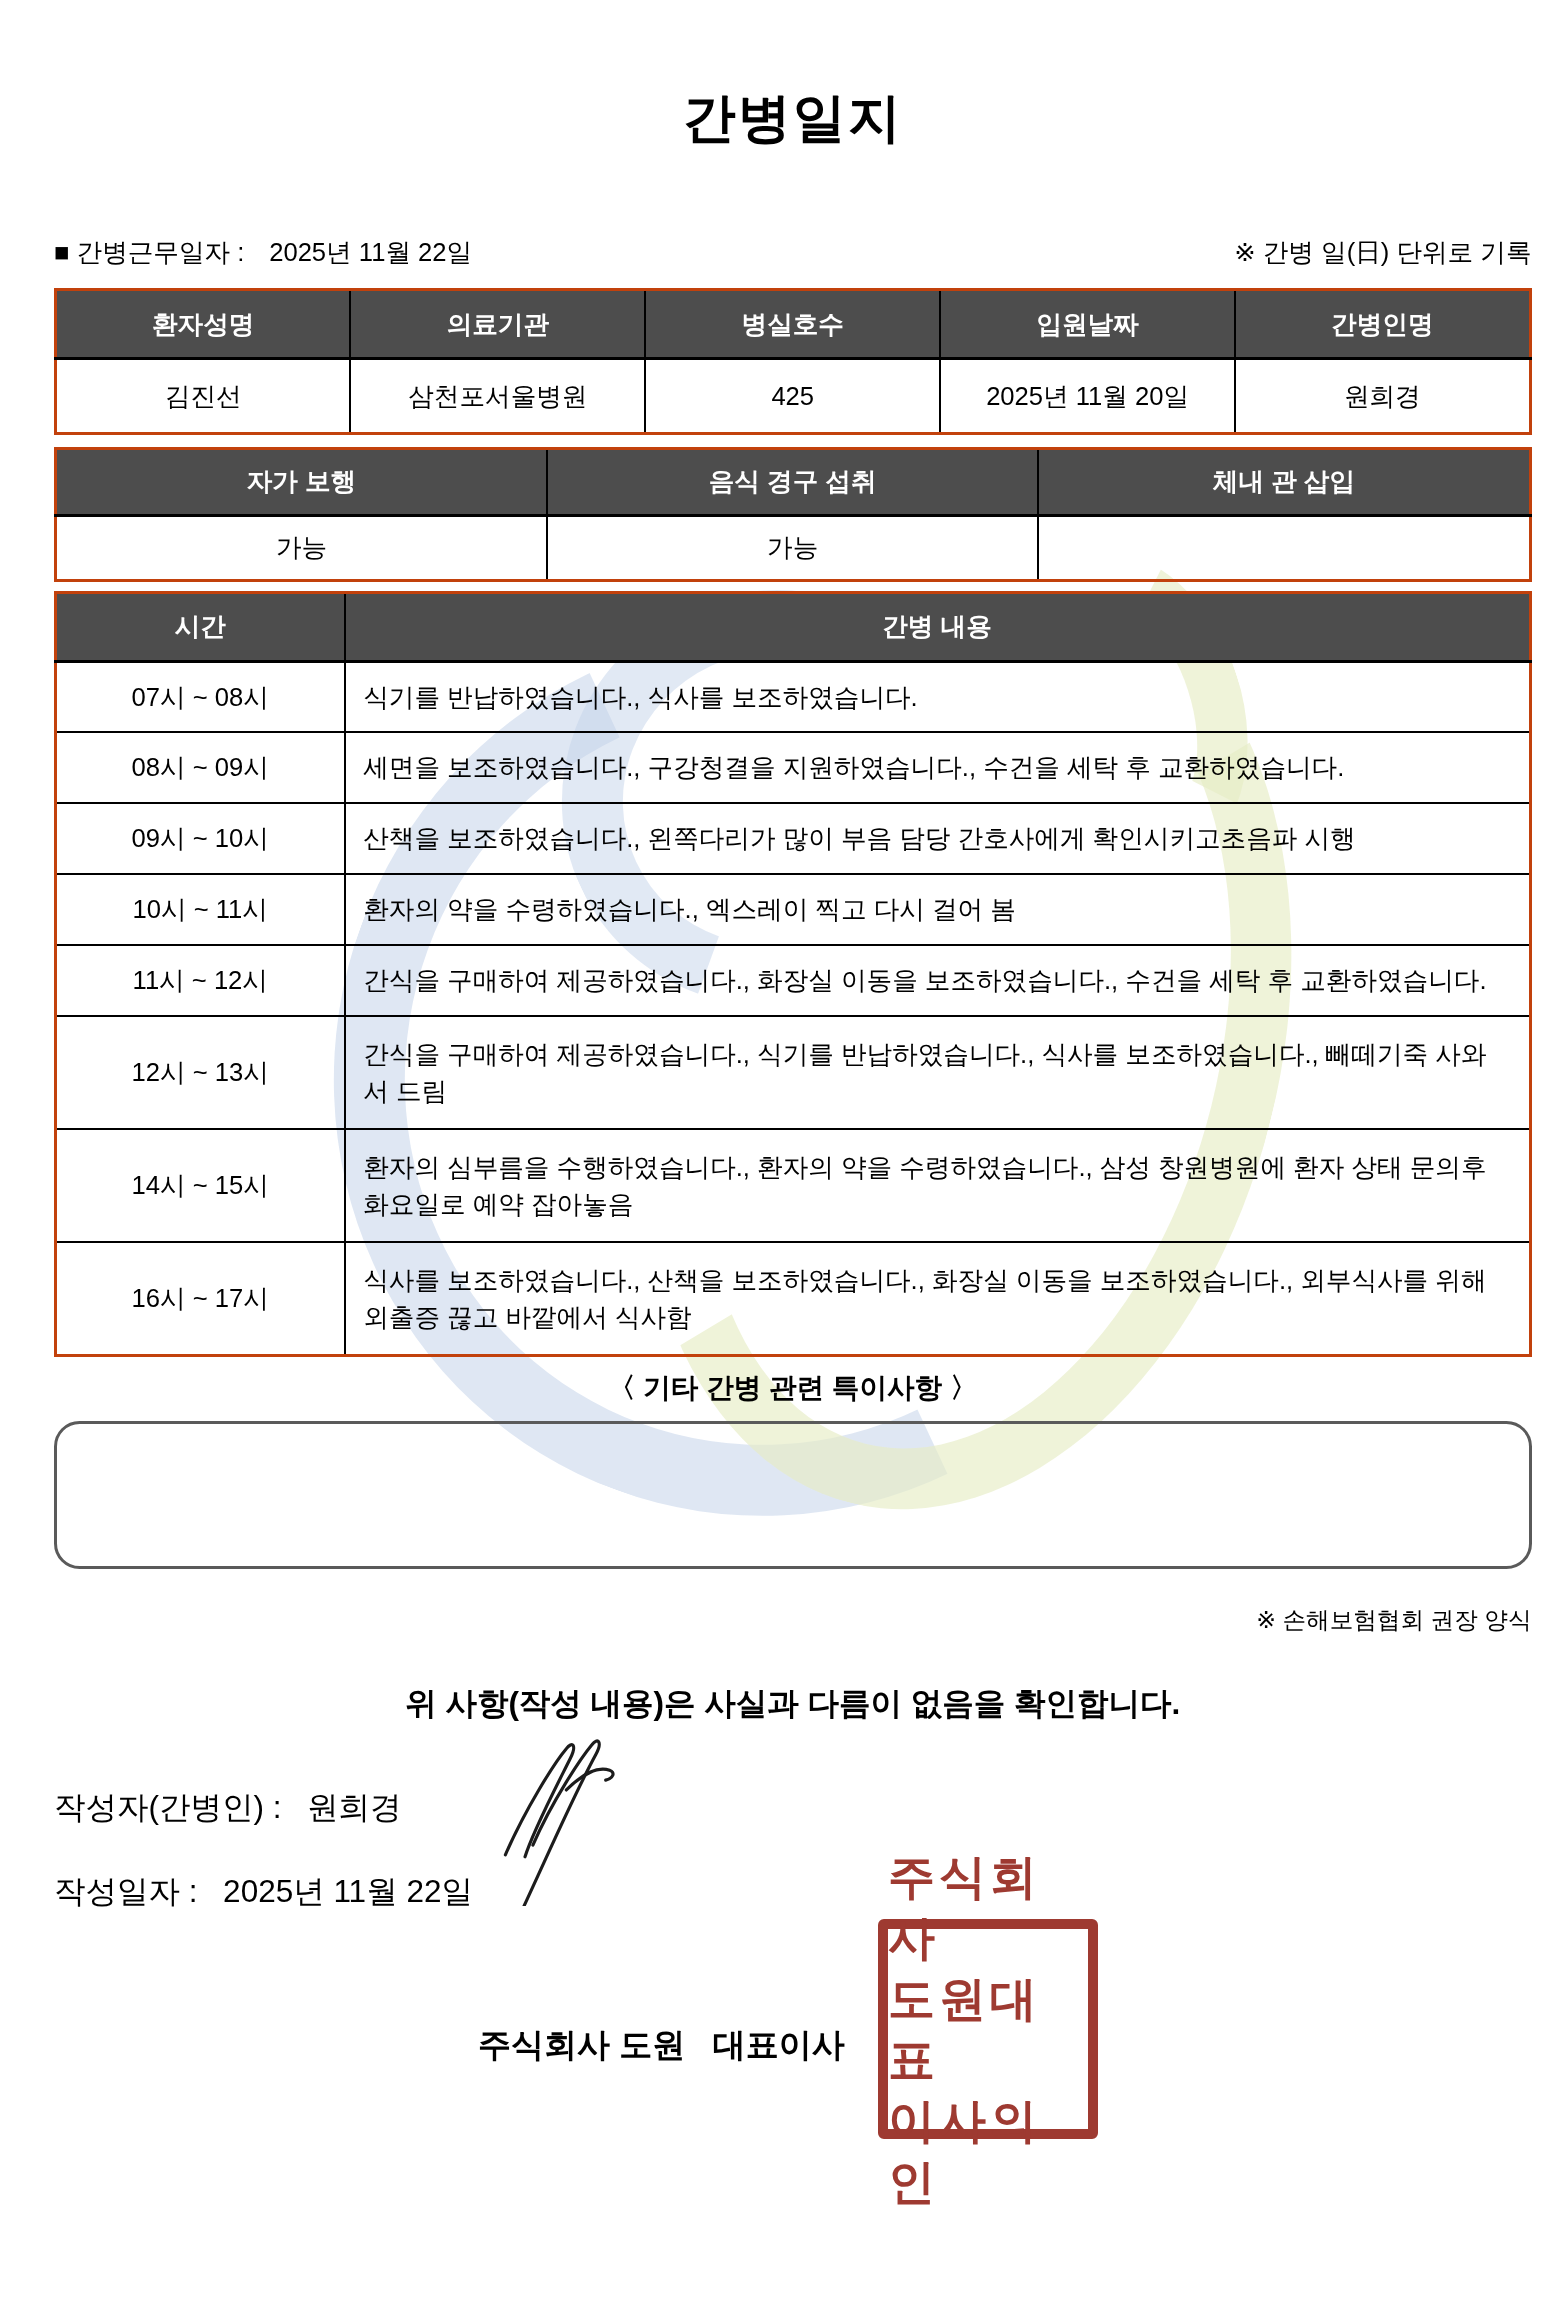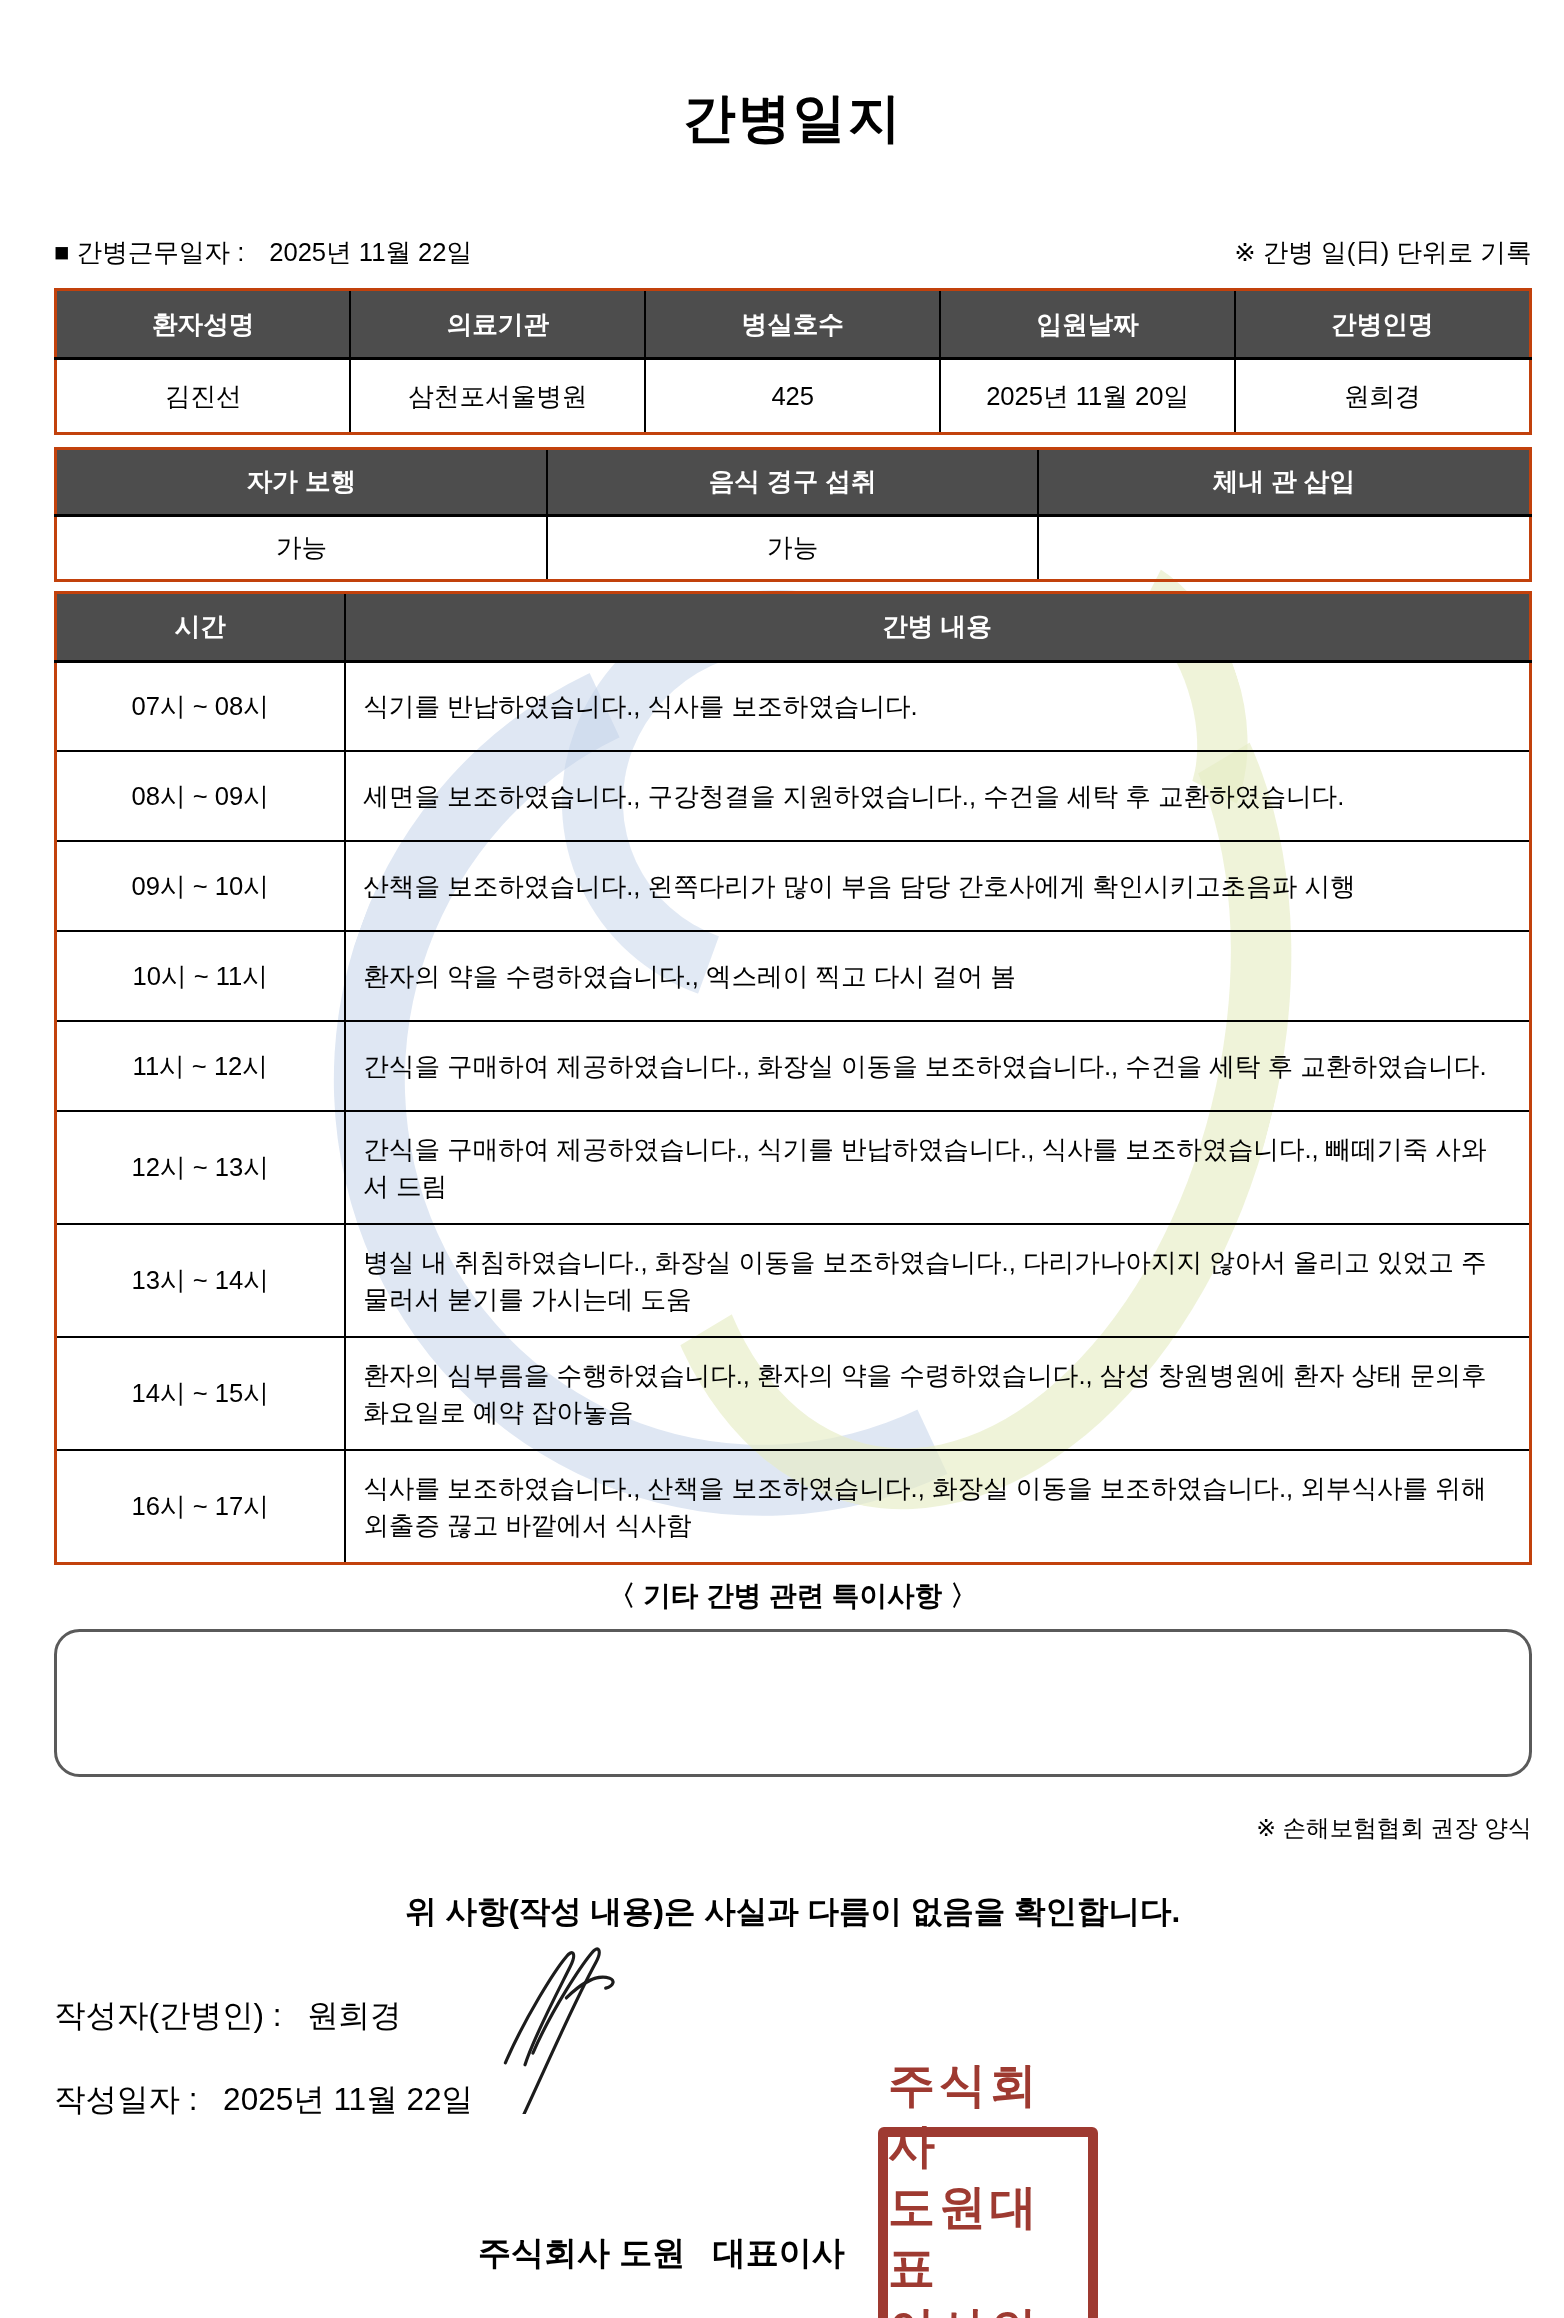--- a/index.html
+++ b/index.html
@@ -35,21 +35,21 @@
   .tbl-patient { margin-top:19.7px; }
   .tbl-patient th { height:69px; }
   .tbl-patient td { height:75px; background:transparent; }
   .tbl-status { margin-top:11.8px; }
   .tbl-status th { height:67px; }
   .tbl-status td { height:65px; }
   .tbl-care { margin-top:8.9px; }
   .tbl-care th { height:69px; }
   .tbl-care td.time-cell { width:290px; }
   .tbl-care td.content-cell { text-align:left; padding:7.9px 17.7px; line-height:37px; }
-  .row-single td { height:90px; }
+  .row-single td { height:71px; }
   .row-double td { height:113px; }
   
   .notes-heading { margin-top:11.8px; text-align:center; font-size:27.6px; font-weight:bold; color:#000; }
   .notes-box { margin-top:15.8px; height:148px; border:3px solid #5a5a5a; border-radius:25.6px;
     background:transparent; font-size:25.6px; padding:13.8px 19.7px; color:#000; }
   
   .form-note { margin-top:35px; text-align:right; font-size:23.6px; color:#000; }
   .confirmation { margin-top:47px; text-align:center; font-size:31.5px; font-weight:bold; color:#000; }
   .writer-line { margin-top:61px; position:relative; font-size:31.5px; color:#000; height:43px;
     display:flex; align-items:center; }
@@ -162,24 +162,20 @@
         </tr>
         <tr class="row-single">
           <td class="time-cell">11시 ~ 12시</td>
           <td class="content-cell">간식을 구매하여 제공하였습니다., 화장실 이동을 보조하였습니다., 수건을 세탁 후 교환하였습니다.</td>
         </tr>
         <tr class="row-double">
           <td class="time-cell">12시 ~ 13시</td>
           <td class="content-cell">간식을 구매하여 제공하였습니다., 식기를 반납하였습니다., 식사를 보조하였습니다., 빼떼기죽 사와서 드림</td>
         </tr>
         <tr class="row-double">
-          <td class="time-cell">13시 ~ 14시</td>
-          <td class="content-cell">병실 내 취침하였습니다., 화장실 이동을 보조하였습니다., 다리가나아지지 않아서 올리고 있었고 주물러서 붇기를 가시는데 도움</td>
-        </tr>
-        <tr class="row-double">
           <td class="time-cell">14시 ~ 15시</td>
           <td class="content-cell">환자의 심부름을 수행하였습니다., 환자의 약을 수령하였습니다., 삼성 창원병원에 환자 상태 문의후 화요일로 예약 잡아놓음</td>
         </tr>
         <tr class="row-double">
           <td class="time-cell">16시 ~ 17시</td>
           <td class="content-cell">식사를 보조하였습니다., 산책을 보조하였습니다., 화장실 이동을 보조하였습니다., 외부식사를 위해 외출증 끊고 바깥에서 식사함</td>
         </tr>
       </tbody>
     </table>
 

